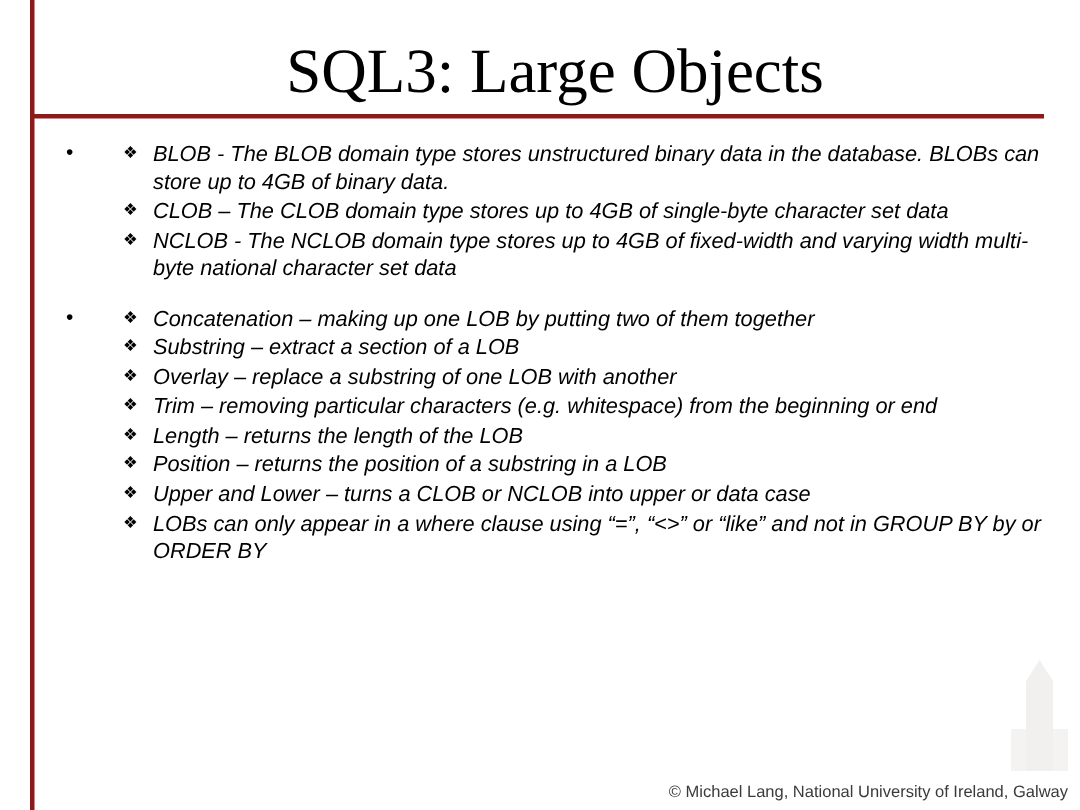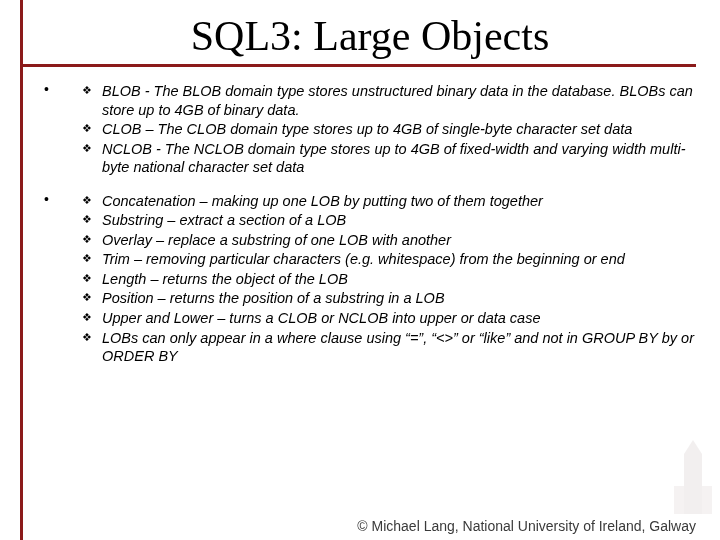--- a/index.html
+++ b/index.html
@@ -13,21 +13,21 @@
   }
   .left-rule {
     position: absolute;
     left: 20px;
     top: 0;
     bottom: 0;
     width: 3px;
     background: #8b1a1a;
   }
   .slide {
-    padding: 12px 24px 0 44px;
+    padding: 24px 24px 0 44px;
   }
   .title {
     font-family: "Times New Roman", Times, serif;
     font-size: 42px;
     font-weight: 400;
     text-align: center;
     color: #000;
     margin-bottom: 4px;
   }
   .title-rule {
@@ -60,23 +60,23 @@
   }
   .l2-bullet {
     width: 20px;
     flex: none;
     font-size: 11px;
     line-height: 1.5;
   }
   .l2-text { flex: 1; font-style: italic; }
   .footer {
     position: absolute;
-    right: 24px;
+    right: 8px;
     bottom: 6px;
-    font-size: 14px;
+    font-size: 11px;
     color: #3a3a3a;
   }
   .bg-building {
     position: absolute;
     right: 4px;
     bottom: 14px;
     width: 46px;
     height: 90px;
     opacity: 0.18;
     pointer-events: none;
@@ -132,21 +132,21 @@
         <div class="l2">
             <div class="l2-bullet">❖</div>
             <div class="l2-text">Overlay – replace a substring of one LOB with another</div>
           </div>
         <div class="l2">
             <div class="l2-bullet">❖</div>
             <div class="l2-text">Trim – removing particular characters (e.g. whitespace) from the beginning or end</div>
           </div>
         <div class="l2">
             <div class="l2-bullet">❖</div>
-            <div class="l2-text">Length – returns the object of the LOB</div>
+            <div class="l2-text">Length – returns the length of the LOB</div>
           </div>
         <div class="l2">
             <div class="l2-bullet">❖</div>
             <div class="l2-text">Position – returns the position of a substring in a LOB</div>
           </div>
         <div class="l2">
             <div class="l2-bullet">❖</div>
             <div class="l2-text">Upper and Lower – turns a CLOB or NCLOB into upper or data case</div>
           </div>
         <div class="l2">

